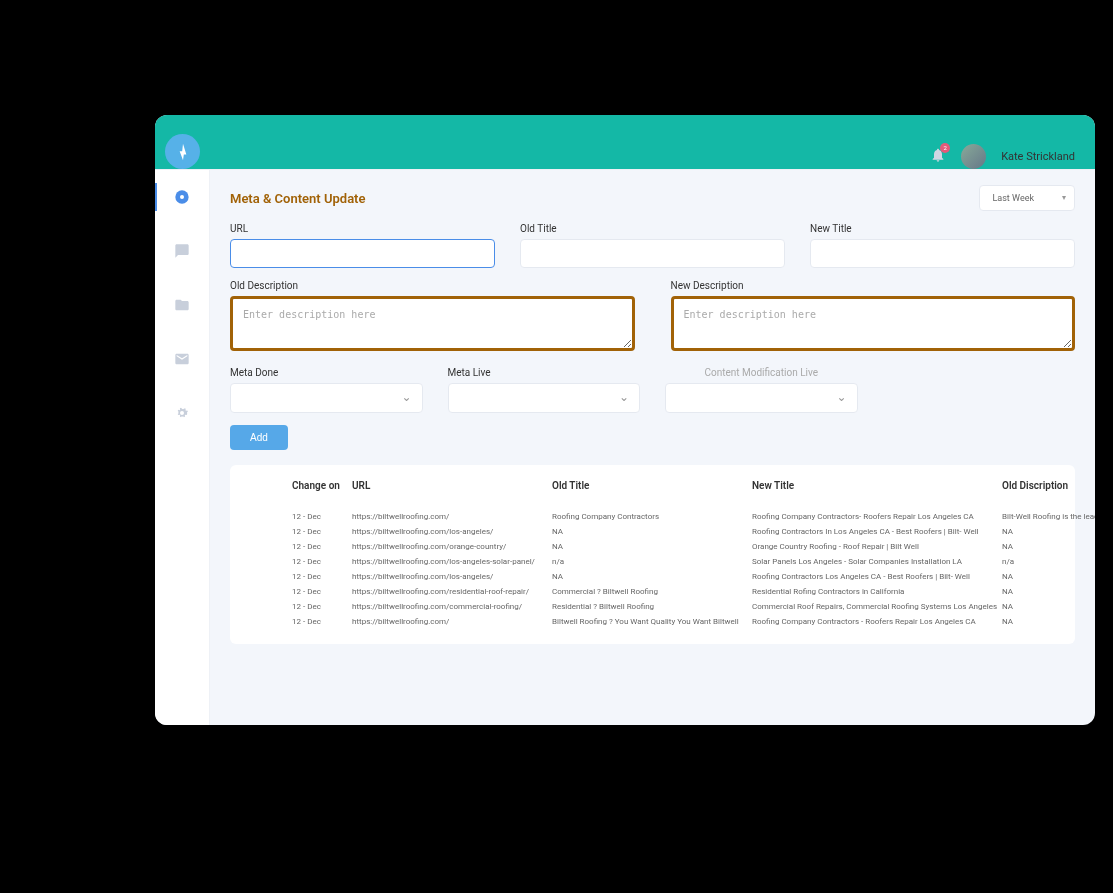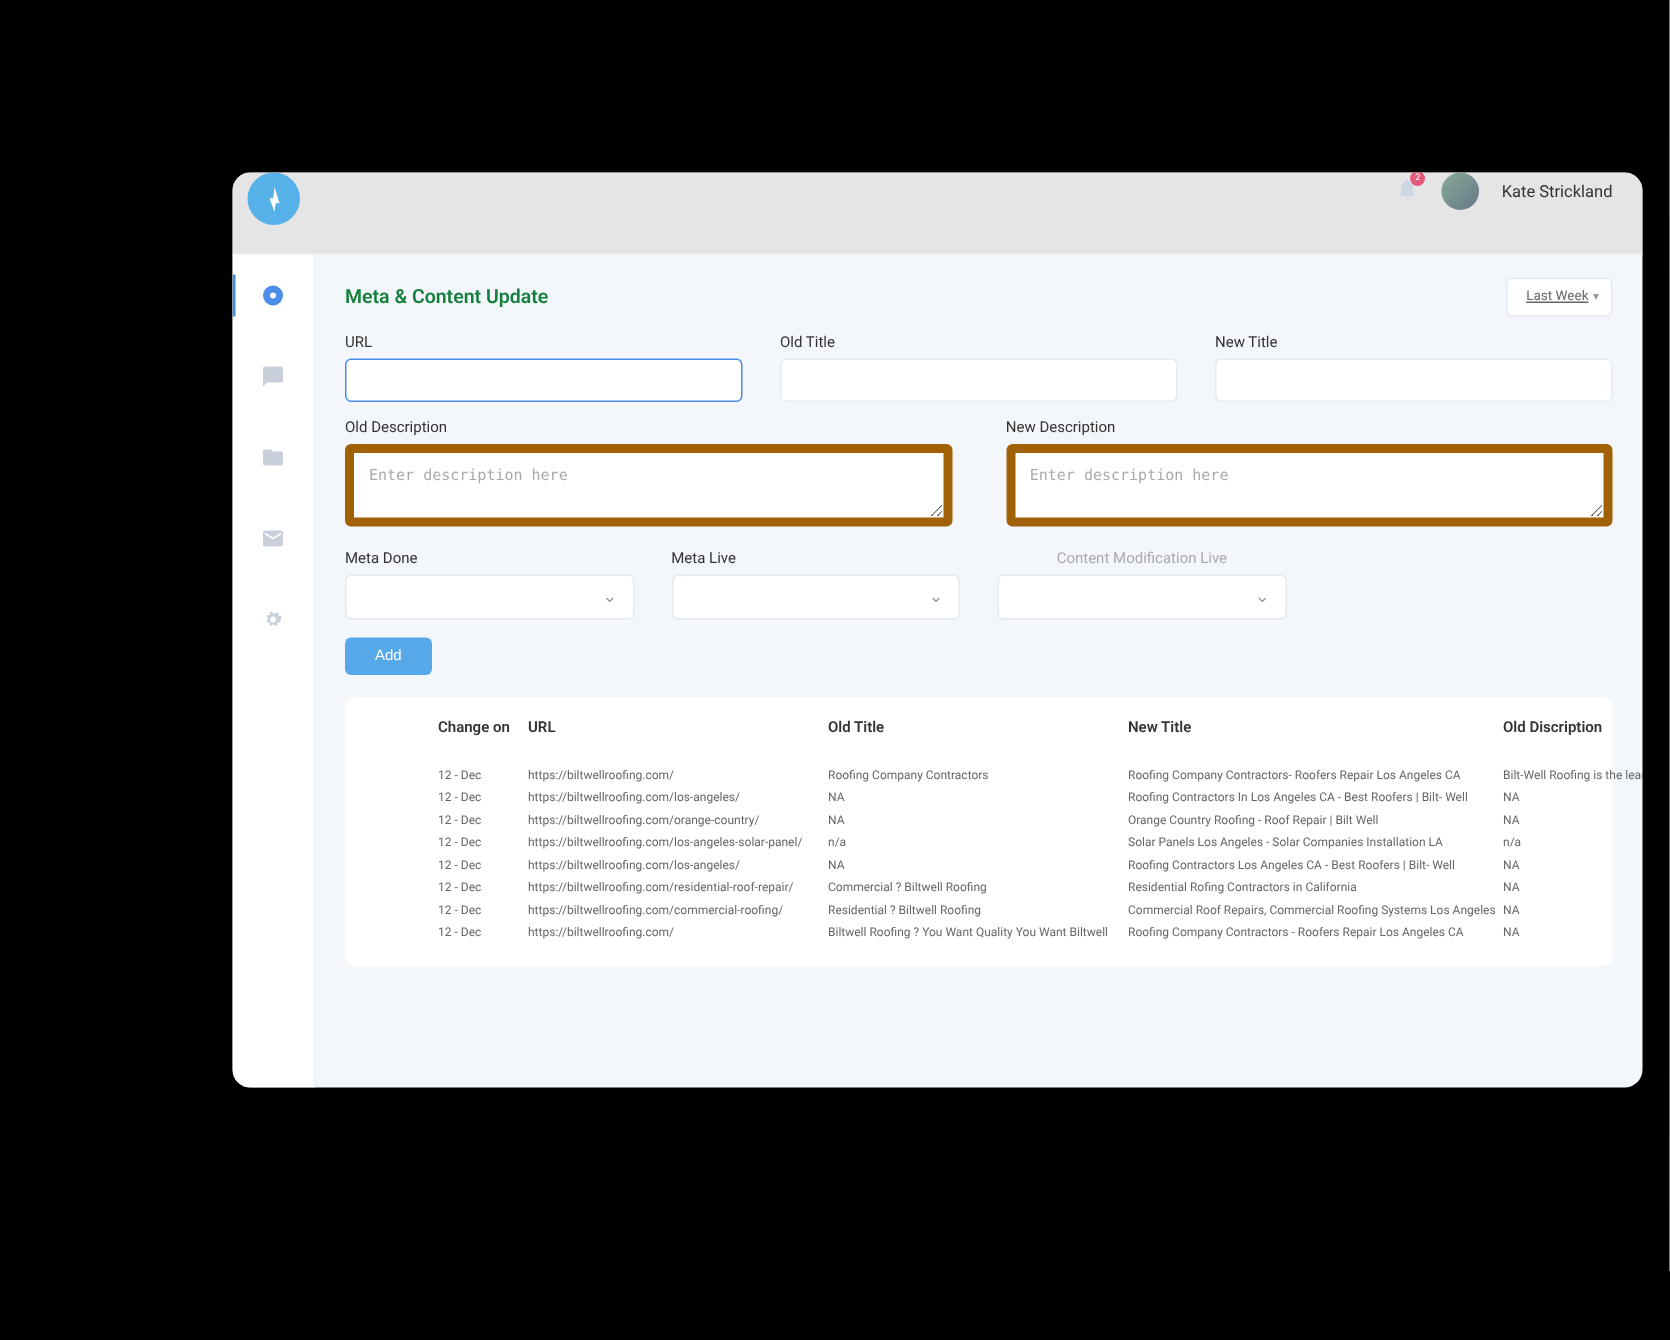--- a/index.html
+++ b/index.html
@@ -1,46 +1,46 @@
 <!DOCTYPE html>
 <html><head>
 <meta charset="utf-8">
 <style>
 * { margin: 0; padding: 0; box-sizing: border-box; }
 body { background: #000; font-family: -apple-system, BlinkMacSystemFont, 'Segoe UI', Roboto, sans-serif; width: 1113px; height: 893px; position: relative; }
 .app-window { position: absolute; top: 115px; left: 155px; width: 940px; height: 610px; background: #f3f6fb; border-radius: 12px; overflow: hidden; box-shadow: 0 30px 60px rgba(0,0,0,0.4); }
-.topbar { height: 55px; background: #e5e5e5; display: flex; align-items: flex-start; padding: 0 20px 0 10px; border-bottom: 1px solid #eef1f6; }
+.topbar { height: 55px; background: #14b8a6; display: flex; align-items: flex-end; padding: 0 20px 0 10px; border-bottom: 1px solid #eef1f6; }
 .logo { width: 35px; height: 35px; border-radius: 50%; background: #56b1e8; display: flex; align-items: center; justify-content: center; }
 .logo svg { width: 20px; height: 20px; }
 .topbar-right { margin-left: auto; display: flex; align-items: center; gap: 15px; }
 .notif { position: relative; color: #cfd6e3; }
 .notif svg { width: 16px; height: 16px; }
 .notif-badge { position: absolute; top: -4px; right: -4px; width: 10px; height: 10px; background: #e35a7a; border-radius: 50%; font-size: 6px; color: #fff; display: flex; align-items: center; justify-content: center; }
 .avatar { width: 25px; height: 25px; border-radius: 50%; background: linear-gradient(135deg, #8a9 0%, #678 100%); }
 .username { font-size: 11px; color: #333; }
 .main { display: flex; height: calc(100% - 55px); }
 .sidebar { width: 55px; background: #fff; border-right: 1px solid #eef1f6; padding-top: 15px; display: flex; flex-direction: column; align-items: center; gap: 30px; }
 .sidebar-item { color: #c8cfdb; cursor: pointer; position: relative; width: 100%; display: flex; justify-content: center; padding: 4px 0; }
 .sidebar-item.active { color: #4a8de8; }
 .sidebar-item.active::before { content: ''; position: absolute; left: 0; top: -2px; bottom: -2px; width: 2px; background: #4a8de8; }
 .sidebar-item svg { width: 16px; height: 16px; }
 .content { flex: 1; padding: 15px 20px; overflow: auto; }
 .page-header { display: flex; align-items: center; margin-bottom: 12px; }
-.page-title { font-size: 13px; font-weight: 600; color: #15803d; }
-.filter-select { margin-left: auto; background: #fff; border: 1px solid #e5e9f0; border-radius: 4px; padding: 7px 15px 7px 12px; font-size: 9px; color: #666; position: relative; cursor: pointer; text-decoration: underline; }
+.page-title { font-size: 13px; font-weight: 600; color: #a16207; }
+.filter-select { margin-left: auto; background: #fff; border: 1px solid #e5e9f0; border-radius: 4px; padding: 7px 40px 7px 12px; font-size: 9px; color: #666; position: relative; cursor: pointer; }
 .filter-select::after { content: '▾'; position: absolute; right: 8px; color: #999; font-size: 8px; }
 .form-grid { display: grid; gap: 12px 25px; margin-bottom: 12px; }
 .row-3 { grid-template-columns: repeat(3, 1fr); }
 .row-2 { grid-template-columns: repeat(2, 1fr); gap: 36px; }
 .row-4 { grid-template-columns: repeat(4, 1fr); }
 .field-label { font-size: 10px; color: #333; margin-bottom: 5px; display: block; }
 .field-label.muted { color: #aaa; text-align: center; }
 .field-input { width: 100%; background: #fff; border: 1px solid #e5e9f0; border-radius: 4px; padding: 8px 10px; font-size: 10px; color: #333; }
 .field-input.focused { border-color: #4a8de8; }
-.field-textarea { width: 100%; background: #fff; border: 6px solid #a16207; border-radius: 4px; padding: 10px; font-size: 10px; color: #333; height: 55px; resize: both; }
+.field-textarea { width: 100%; background: #fff; border: 3px solid #a16207; border-radius: 4px; padding: 10px; font-size: 10px; color: #333; height: 55px; resize: both; }
 .field-textarea::placeholder { color: #aaa; }
 .field-select { width: 100%; background: #fff; border: 1px solid #e5e9f0; border-radius: 4px; padding: 8px 10px; font-size: 10px; color: #333; position: relative; cursor: pointer; height: 30px; }
 .field-select::after { content: '⌄'; position: absolute; right: 10px; top: 6px; color: #999; font-size: 12px; }
 .add-btn { background: #56a8e8; color: #fff; border: none; border-radius: 4px; padding: 7px 20px; font-size: 10px; cursor: pointer; margin-bottom: 15px; }
 .table-card { background: #fff; border-radius: 6px; padding: 15px 18px; }
 .table { width: 100%; border-collapse: collapse; table-layout: fixed; margin-left: 44px; }
 .table th { text-align: left; font-size: 10px; font-weight: 600; color: #333; padding-bottom: 18px; }
 .table td { font-size: 8px; color: #666; padding: 3px 0; white-space: nowrap; overflow: hidden; text-overflow: ellipsis; }
 .col-date { width: 60px; }
 .col-url { width: 200px; }

